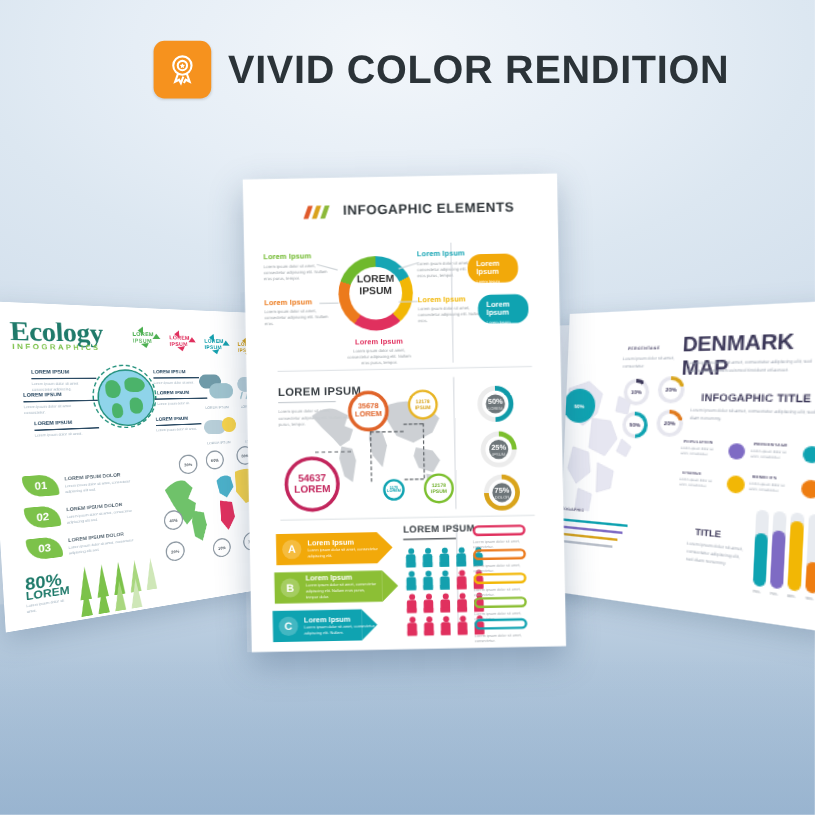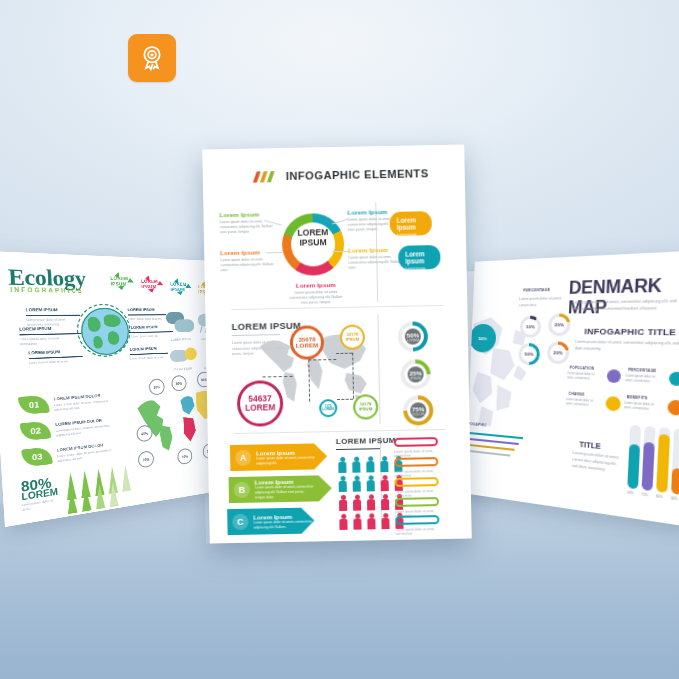--- a/index.html
+++ b/index.html
@@ -203,20 +203,21 @@
   <div class="header">
     <div class="badge-box">
       <svg width="30" height="30" viewBox="0 0 24 24" fill="none" stroke="#fff" stroke-width="1.4">
         <circle cx="12" cy="9.3" r="6.1"></circle>
         <circle cx="12" cy="9.3" r="3.1"></circle>
         <path d="M12 7.7l.55 1.1 1.2.17-.88.85.21 1.2L12 10.42l-1.08.6.21-1.2-.88-.85 1.2-.17z" fill="#fff" stroke="none"></path>
         <path d="M9.2 14.3L7.2 20l2.6-1.25L11 21l1.6-4.3"></path>
         <path d="M14.8 14.3L16.8 20l-2.6-1.25L13 21"></path>
       </svg>
     </div>
+    <div class="header-title">VIVID COLOR RENDITION</div>
   </div>
 
   <div class="poster" id="poster-left">
     <div class="inner">
       <div class="eco-title">Ecology</div>
       <div class="eco-sub">INFOGRAPHICS</div>
 
       <div class="recy" style="left:96px;top:12px;">
         <svg width="26" height="20" viewBox="0 0 26 20">
             <g fill="none" stroke="#4caf50" stroke-width="1.6">

